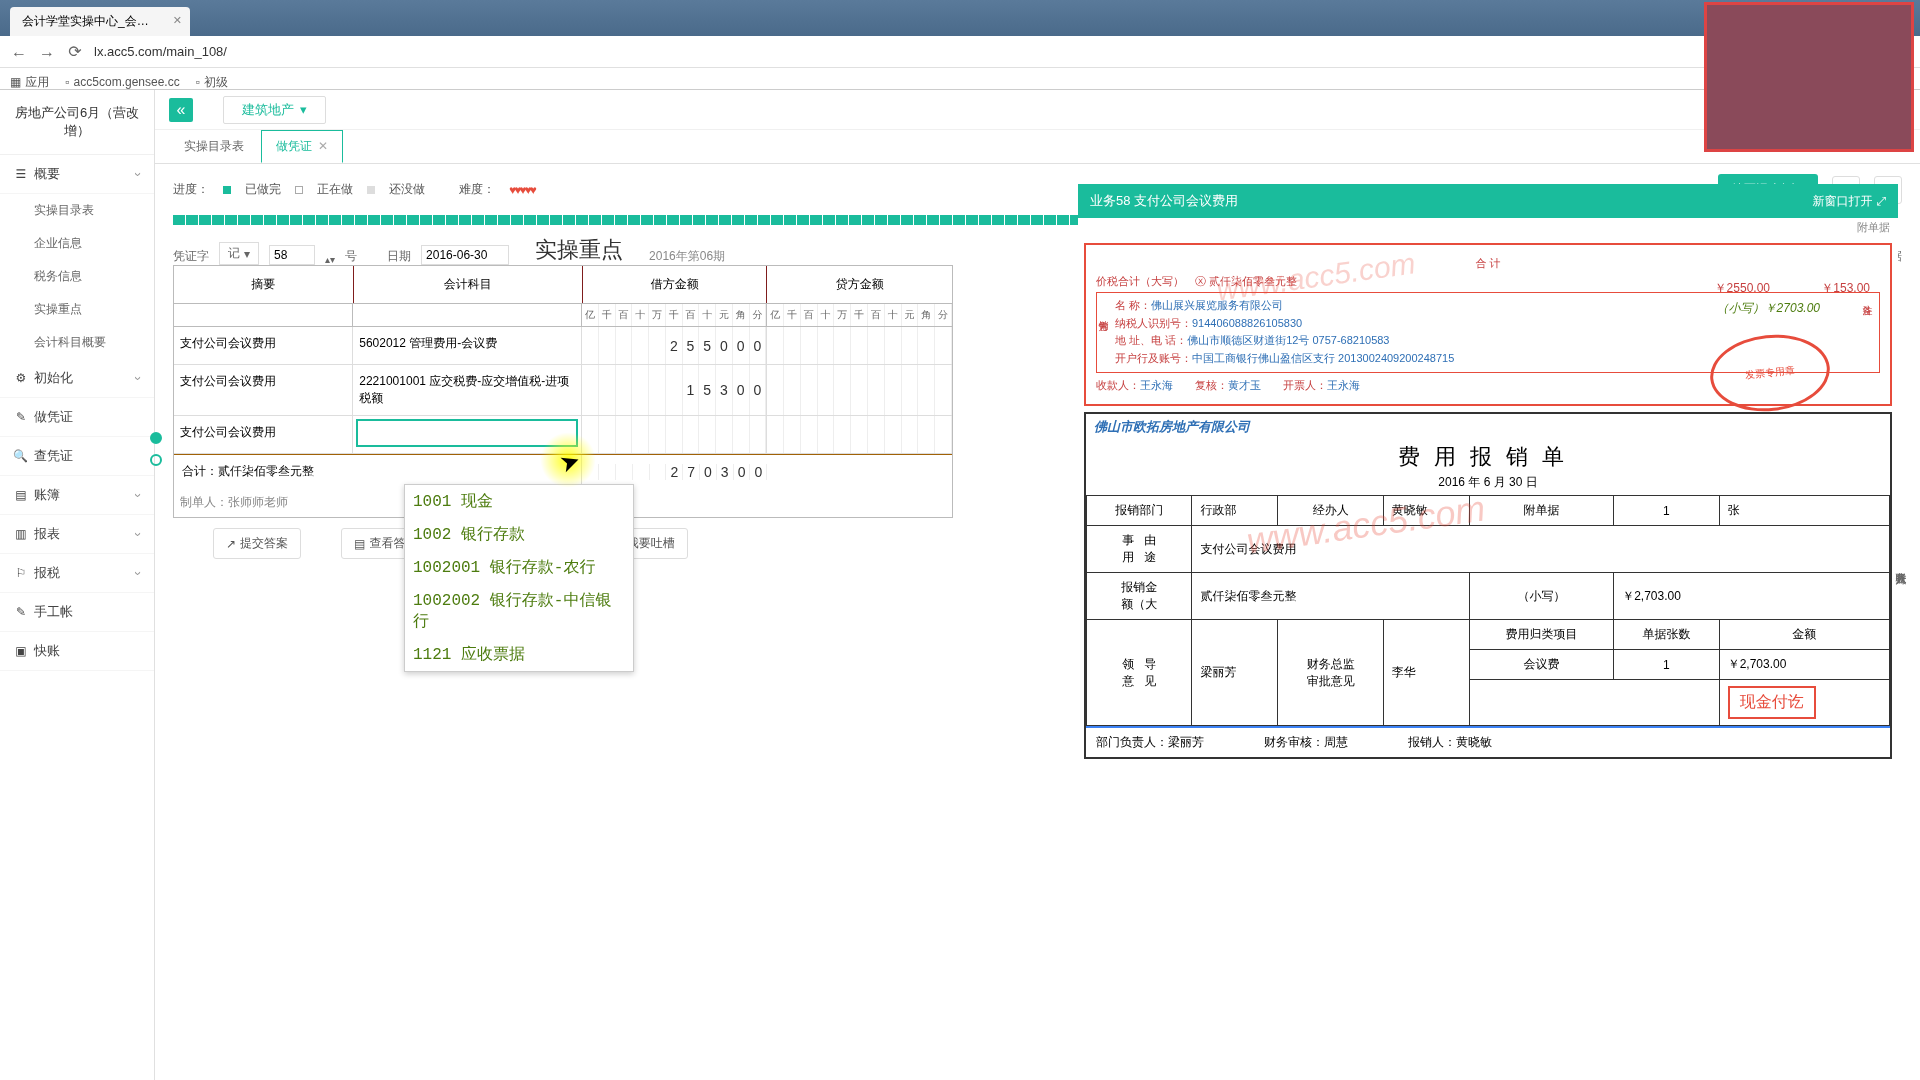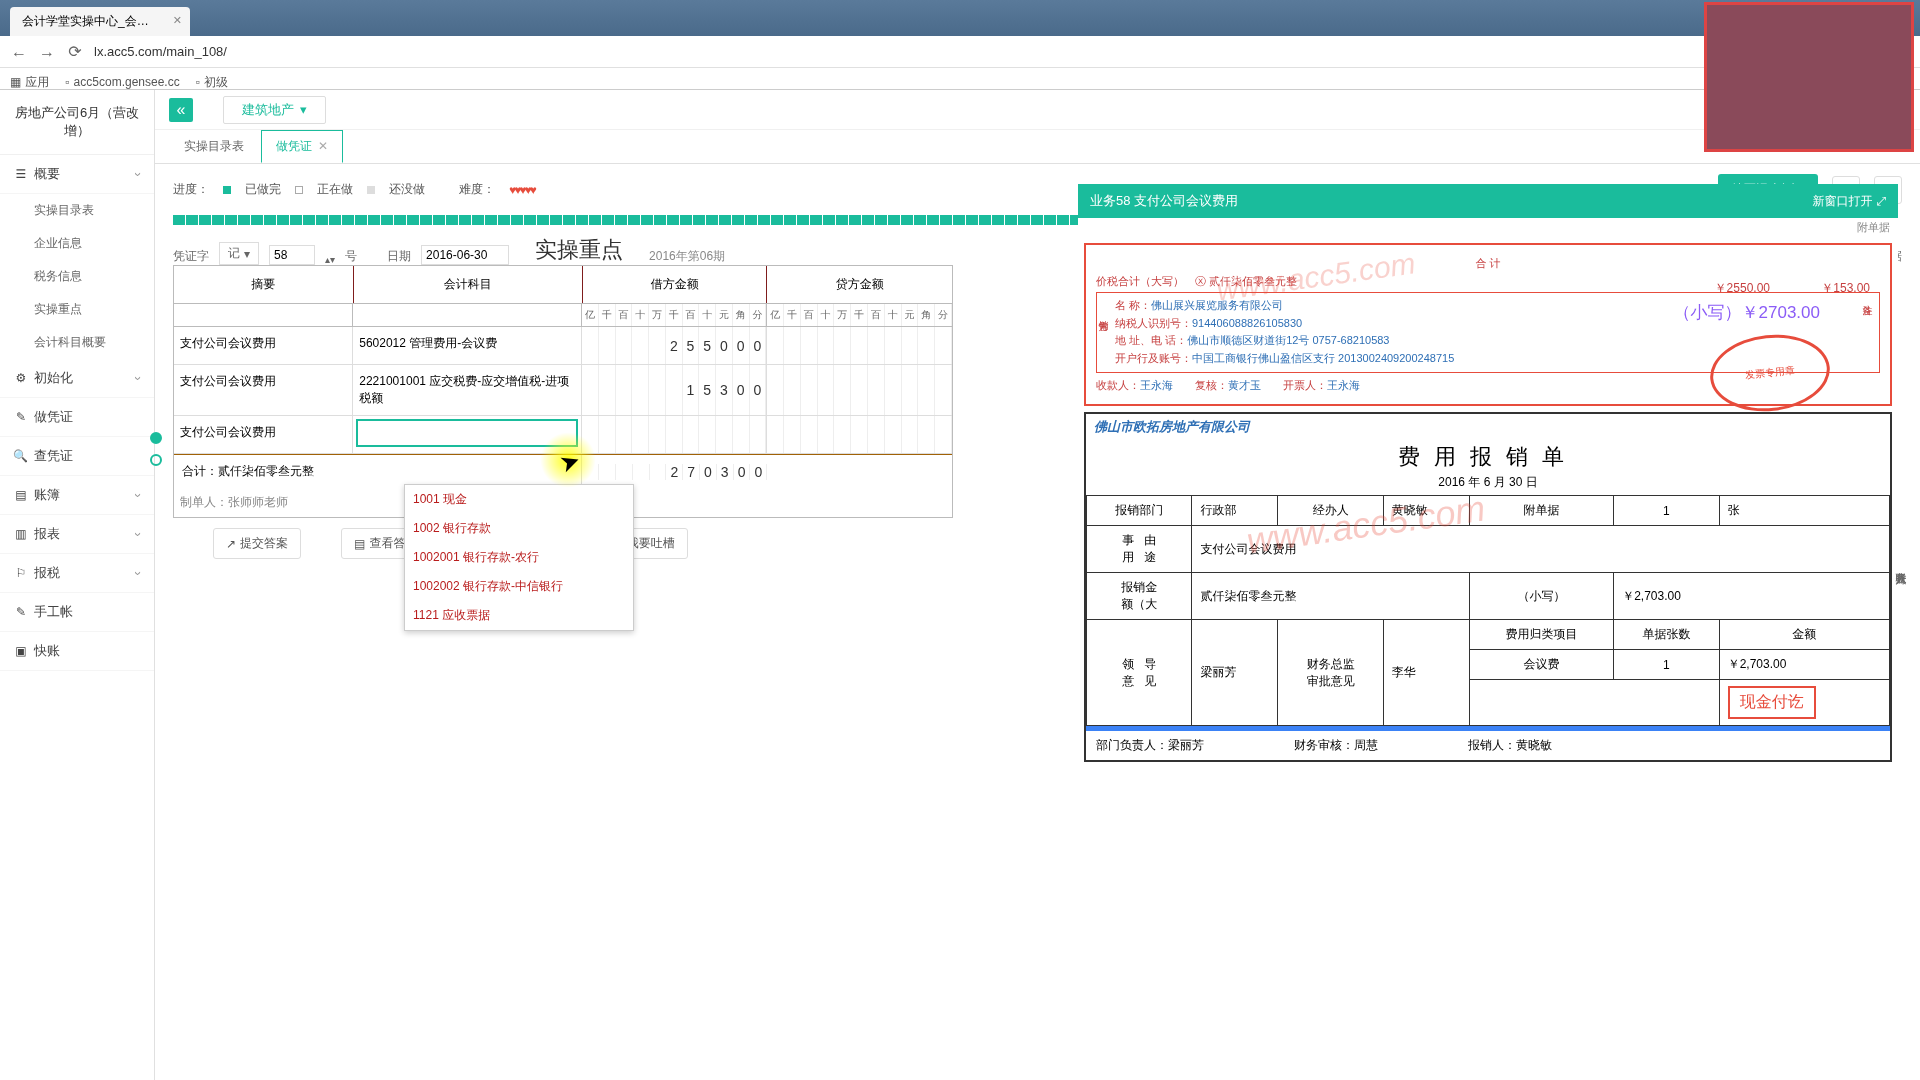--- a/index.html
+++ b/index.html
@@ -66,54 +66,54 @@
 .digit-cells { display: flex; }
 .digit-cell { width: 16.8px; text-align: center; border-right: 1px solid #eee; padding: 4px 0; }
 .vt-row { display: flex; border-bottom: 1px solid #ddd; min-height: 38px; }
 .vt-row > div { border-right: 1px solid #ddd; padding: 8px 6px; font-size: 12px; }
 .amount-cells { display: flex; padding: 0 !important; }
 .amount-cell { width: 16.8px; text-align: center; border-right: 1px solid #eee; font-size: 14px; display: flex; align-items: center; justify-content: center; color: #333; }
 .subject-input-row .col-subject { padding: 3px; }
 .subj-input { border: 2px solid #1abc9c; width: 100%; height: 28px; outline: none; padding: 0 4px; }
 
 .acct-dropdown { position: absolute; left: 230px; top: 218px; width: 230px; background: #fff; border: 1px solid #ccc; box-shadow: 0 2px 6px rgba(0,0,0,0.2); z-index: 50; }
-.acct-item { padding: 6px 8px; font-size: 12px; cursor: pointer; color: #b91c1c; }
+.acct-item { padding: 6px 8px; font-size: 16px; cursor: pointer; color: #4d7c0f; font-family: Liberation Mono, monospace; }
 
 .radio-col { position: absolute; left: -24px; top: 166px; display: flex; flex-direction: column; gap: 10px; }
 .radio-dot { width: 12px; height: 12px; border: 2px solid #1abc9c; border-radius: 50%; }
 .radio-dot.filled { background: #1abc9c; }
 
 .vt-total { display: flex; border-top: 1px solid #a16207; align-items: center; }
 .vt-total .tsummary { width: 410px; padding: 8px; border-right: 1px solid #ddd; font-size: 12px; }
 .maker-row { padding: 6px; font-size: 12px; color: #888; }
 
 .action-btns { display: flex; gap: 40px; padding: 10px 40px; }
 .abtn { padding: 6px 12px; border: 1px solid #ddd; background: #fff; font-size: 12px; color: #555; border-radius: 3px; cursor: pointer; display: flex; align-items: center; gap: 4px; }
 
 
 .attach-panel { position: absolute; right: 22px; top: 184px; width: 820px; background: #fff; }
 .attach-header { background: #1abc9c; color: #fff; padding: 8px 12px; font-size: 13px; display: flex; align-items: center; text-align: center; }
 .attach-open { margin-left: auto; font-size: 12px; cursor: pointer; display: flex; align-items: center; gap: 4px; }
 .invoice-box { border: 2px solid #e74c3c; padding: 10px; font-size: 11px; position: relative; margin: 6px; color: #c64040; line-height: 1.6; }
 .inv-amt { position: absolute; top: 34px; right: 20px; font-size: 12px; color: #c64040; }
 .inv-amt2 { position: absolute; top: 34px; right: 120px; font-size: 12px; color: #c64040; }
-.inv-amt3 { position: absolute; top: 54px; right: 70px; font-size: 17px; color: #8b5cf6; }
+.inv-amt3 { position: absolute; top: 54px; right: 70px; font-size: 12px; color: #4d7c0f; font-style: italic; }
 .stamp { position: absolute; right: 60px; top: 90px; width: 120px; height: 76px; border: 3px solid #e74c3c; border-radius: 50%; color: #e74c3c; font-size: 10px; display: flex; align-items: center; justify-content: center; text-align: center; transform: rotate(-6deg); }
 .watermark { position: absolute; color: rgba(231,76,60,0.25); font-size: 30px; font-style: italic; transform: rotate(-8deg); pointer-events: none; }
 .wmark1 { top: 8px; left: 130px; }
 
 .reimb-box { border: 2px solid #333; margin: 6px; position: relative; }
 .reimb-company { color: #2e6fb5; font-style: italic; padding: 4px 8px; font-size: 13px; font-weight: bold; }
 .reimb-title { text-align: center; font-size: 22px; letter-spacing: 14px; padding: 2px 0; }
 .reimb-date { text-align: center; font-size: 12px; padding-bottom: 4px; }
 .reimb-grid { border-collapse: collapse; width: 100%; font-size: 12px; }
 .reimb-grid td, .reimb-grid th { border: 1px solid #333; padding: 6px 8px; }
 .reimb-grid th { background: #fff; font-weight: normal; }
 .cash-stamp { border: 2px solid #e74c3c; color: #e74c3c; padding: 4px 10px; font-size: 16px; display: inline-block; }
-.reimb-foot { display: flex; padding: 6px 10px; font-size: 12px; gap: 90px; border-top: 5px solid #3b82f6; align-items: center; }
+.reimb-foot { display: flex; padding: 6px 10px; font-size: 12px; gap: 60px; border-top: 2px solid #3b82f6; align-items: center; }
 .side-label { position: absolute; right: -18px; top: 150px; writing-mode: vertical-rl; font-size: 11px; color: #666; }
 .wmark2 { top: 90px; left: 160px; color: rgba(231,76,60,0.3); font-size: 36px; }
 
 .highlight-cursor { position: absolute; left: 540px; top: 432px; width: 56px; height: 56px; background: radial-gradient(circle, rgba(255,255,0,0.9), rgba(255,255,0,0) 70%); border-radius: 50%; z-index: 100; pointer-events: none; }
 .cursor-arrow { position: absolute; left: 560px; top: 448px; z-index: 101; font-size: 24px; color: #000; transform: rotate(-20deg); }
 
 .webcam { position: absolute; top: 2px; right: 6px; width: 210px; height: 150px; border: 3px solid #d44; background: #8a4a5a; z-index: 200; }
 </style>
 </head>
 <body>

